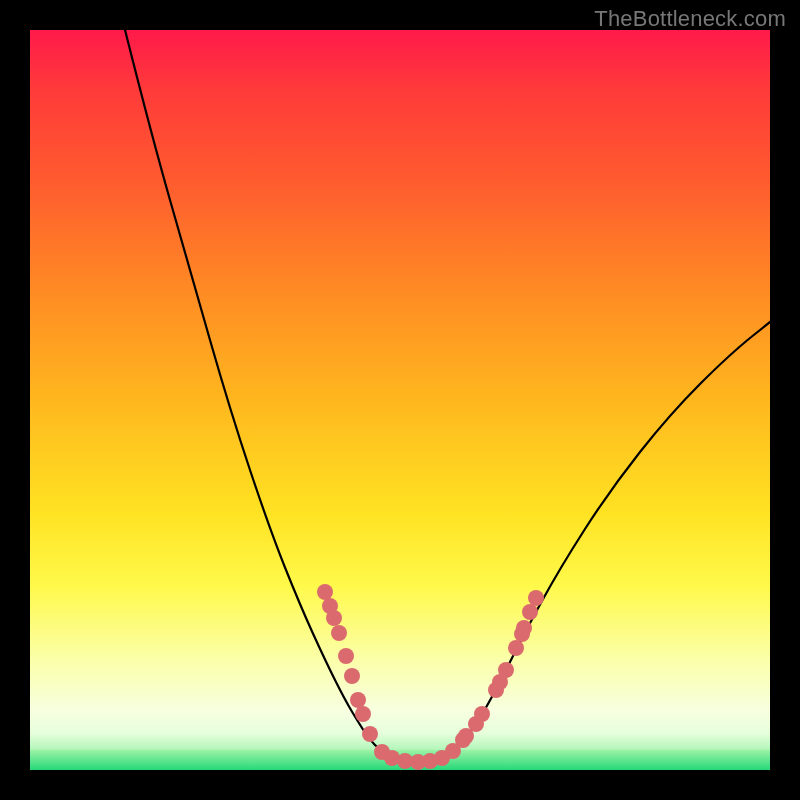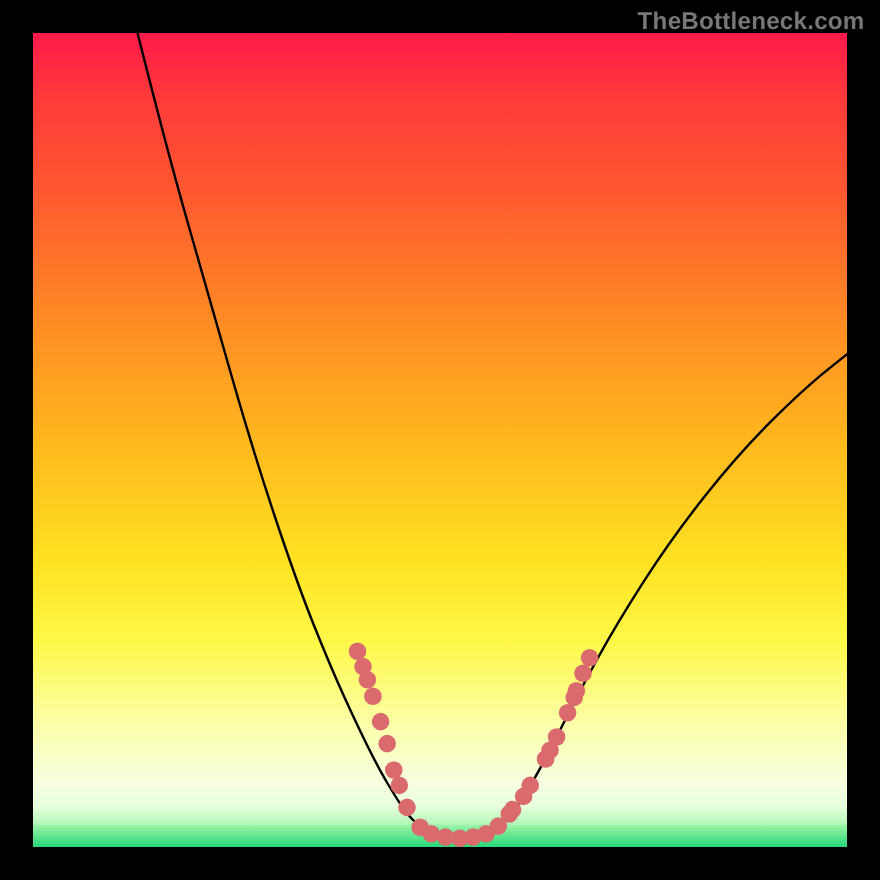--- a/index.html
+++ b/index.html
@@ -16,21 +16,21 @@
     width: 800px;
     height: 800px;
     background: #000;
   }
   .attribution {
     position: absolute;
     top: 6px;
     right: 14px;
     color: #777;
     font-size: 22px;
-    font-weight: 700;
+    font-weight: 400;
     letter-spacing: 0.2px;
     z-index: 10;
   }
   .plot-area {
     position: absolute;
     left: 30px;
     top: 30px;
     width: 740px;
     height: 740px;
     overflow: hidden;

